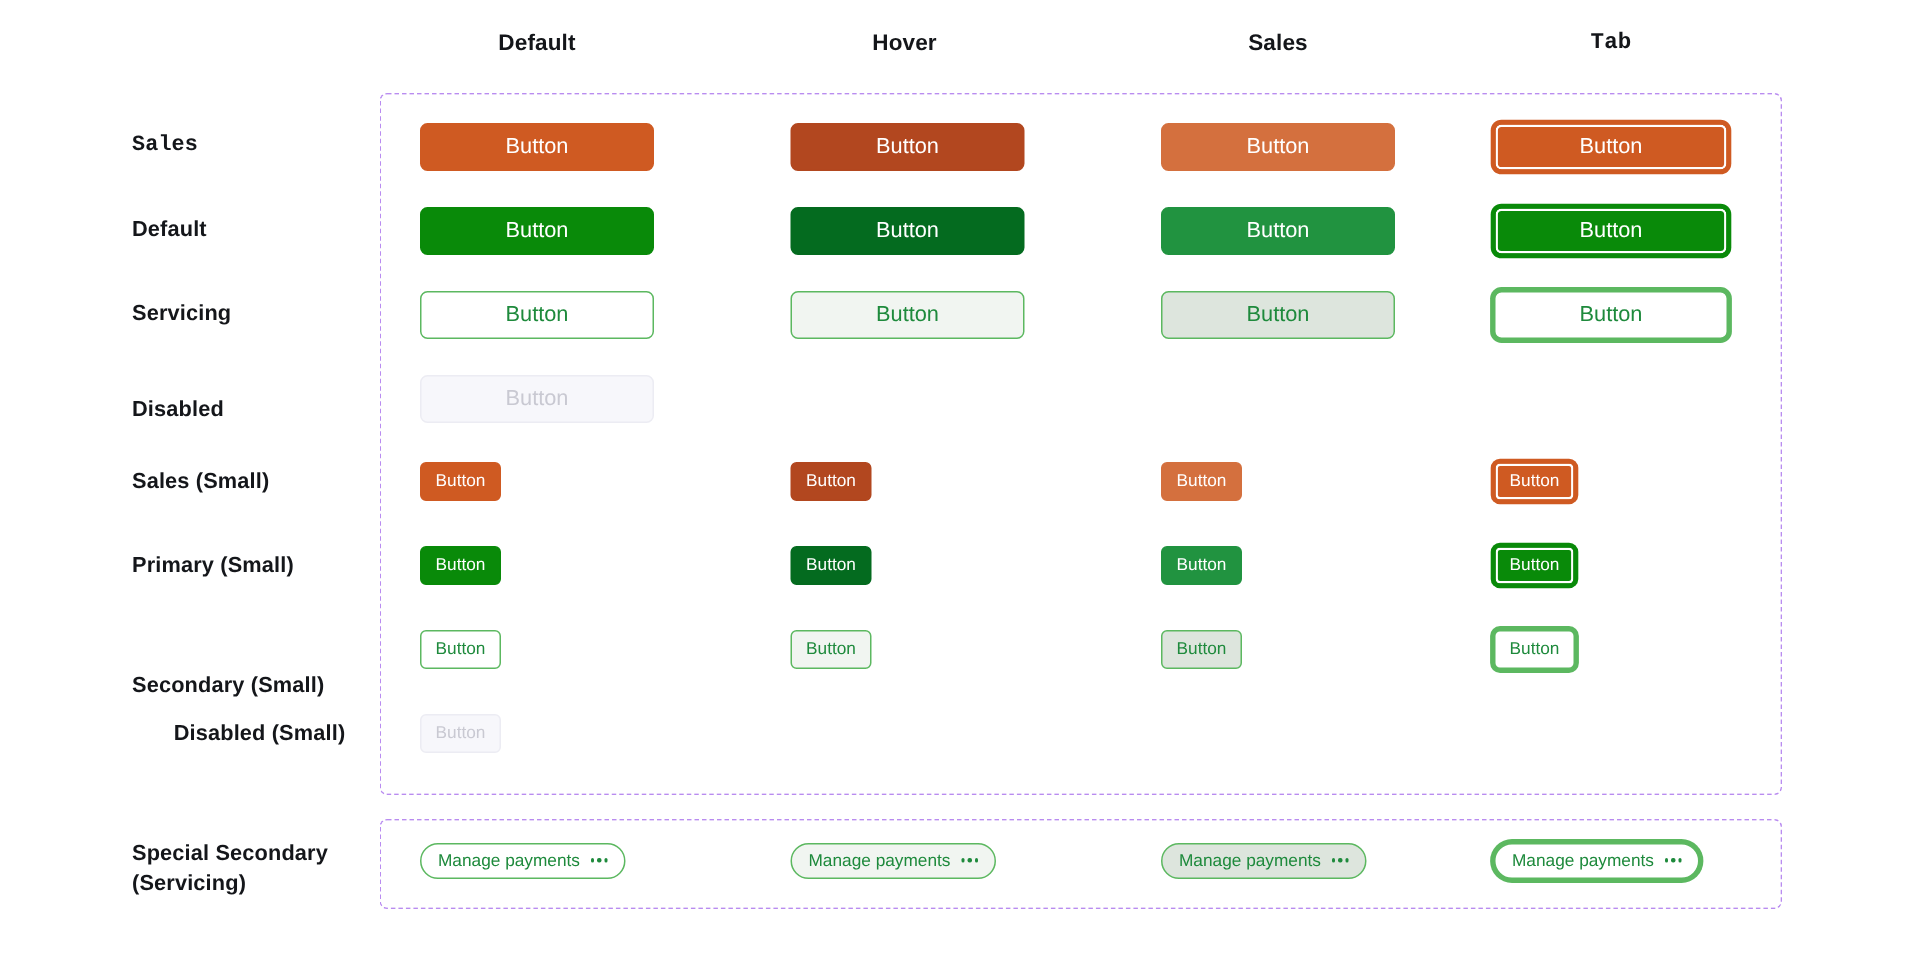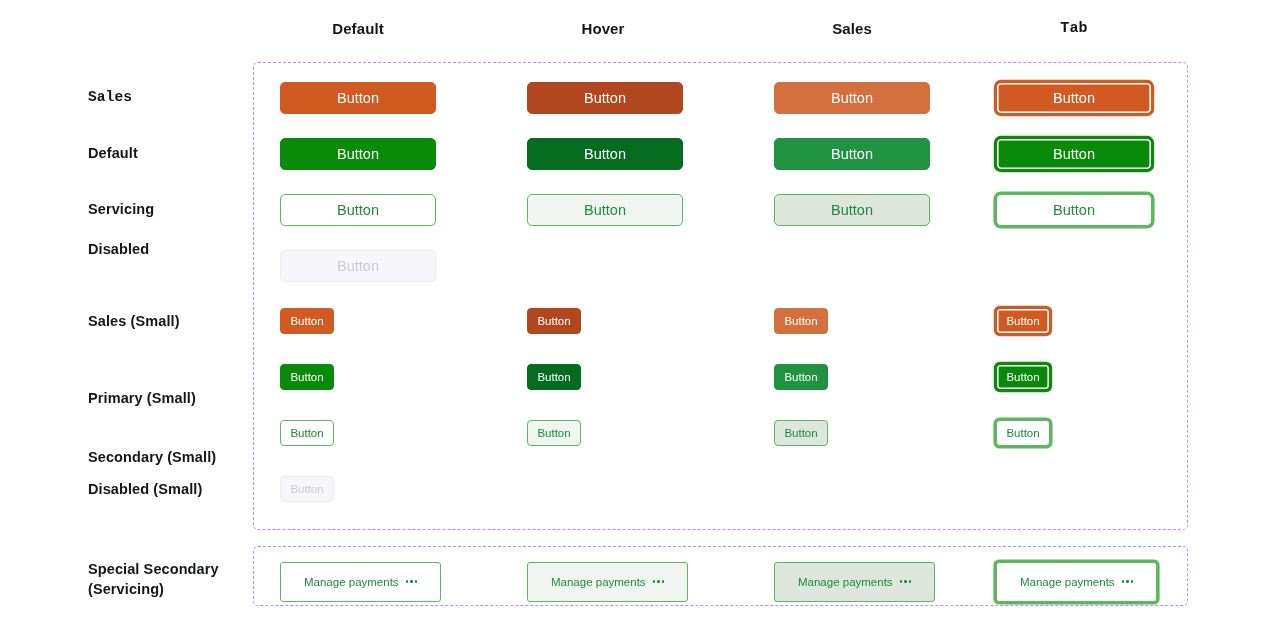--- a/index.html
+++ b/index.html
@@ -72,24 +72,24 @@
     height: 32px;
     font-size: 14.5px;
   }
   .btn.small {
     width: 54px;
     height: 26px;
     font-size: 11.5px;
     border-radius: 4px;
   }
   .btn.special {
-    height: 40px;
+    height: 24px;
     font-size: 11.5px;
-    border-radius: 3px;
-    padding: 0 23px;
+    border-radius: 13px;
+    padding: 0 11px;
     gap: 7px;
   }
 
   
   .v-sales-default { background: #cf5a22; color: #ffffff; border: 1px solid #cf5a22; }
   .v-sales-hover   { background: #b2471f; color: #ffffff; border: 1px solid #b2471f; }
   .v-sales-active  { background: #d4703e; color: #ffffff; border: 1px solid #d4703e; }
   .v-sales-tab     { background: #cf5a22; color: #ffffff; border: 1px solid #cf5a22;
                      box-shadow: 0 0 0 1.6px #ffffff inset, 0 0 0 2.2px #cf5a22; }
 
@@ -135,25 +135,25 @@
     <div class="col-header" style="left: 996px; width: 156px; font-family: Liberation Mono, monospace;">Tab</div>
   </div>
 
 <div class="dashed-box" id="matrix-box"></div>
 <div class="dashed-box" id="special-box"></div>
 
 <div id="row-labels">
     <div class="row-label" style="top: 88px; font-family: Liberation Mono, monospace;">Sales</div>
     <div class="row-label" style="top: 144px;">Default</div>
     <div class="row-label" style="top: 200px;">Servicing</div>
-    <div class="row-label" style="top: 240px;">Disabled</div>
+    <div class="row-label" style="top: 264px;">Disabled</div>
     <div class="row-label" style="top: 312px;">Sales (Small)</div>
-    <div class="row-label" style="top: 368px; margin-top: 21px;">Primary (Small)</div>
+    <div class="row-label" style="top: 368px;">Primary (Small)</div>
     <div class="row-label" style="top: 448px;">Secondary (Small)</div>
-    <div class="row-label" style="top: 480px;">Disabled (Small)</div>
+    <div class="row-label" style="top: 480px; text-align: center;">Disabled (Small)</div>
     <div class="row-label" style="top: 560px;">Special Secondary<br>(Servicing)</div>
   </div>
 
 <div id="button-grid">
     <div class="btn large v-sales-default" style="top: 82px; left: 280px;">
       <span>Button</span>
     </div>
     <div class="btn large v-sales-hover" style="top: 82px; left: 527px;">
       <span>Button</span>
     </div>

